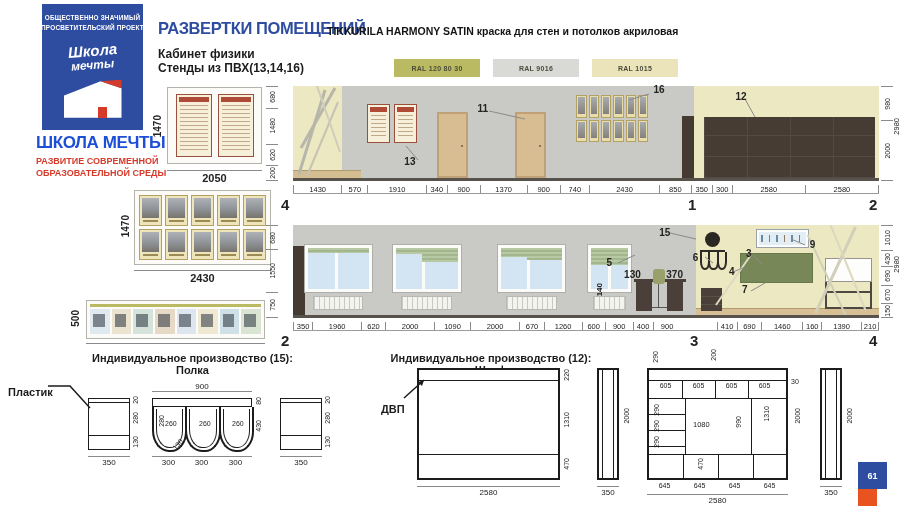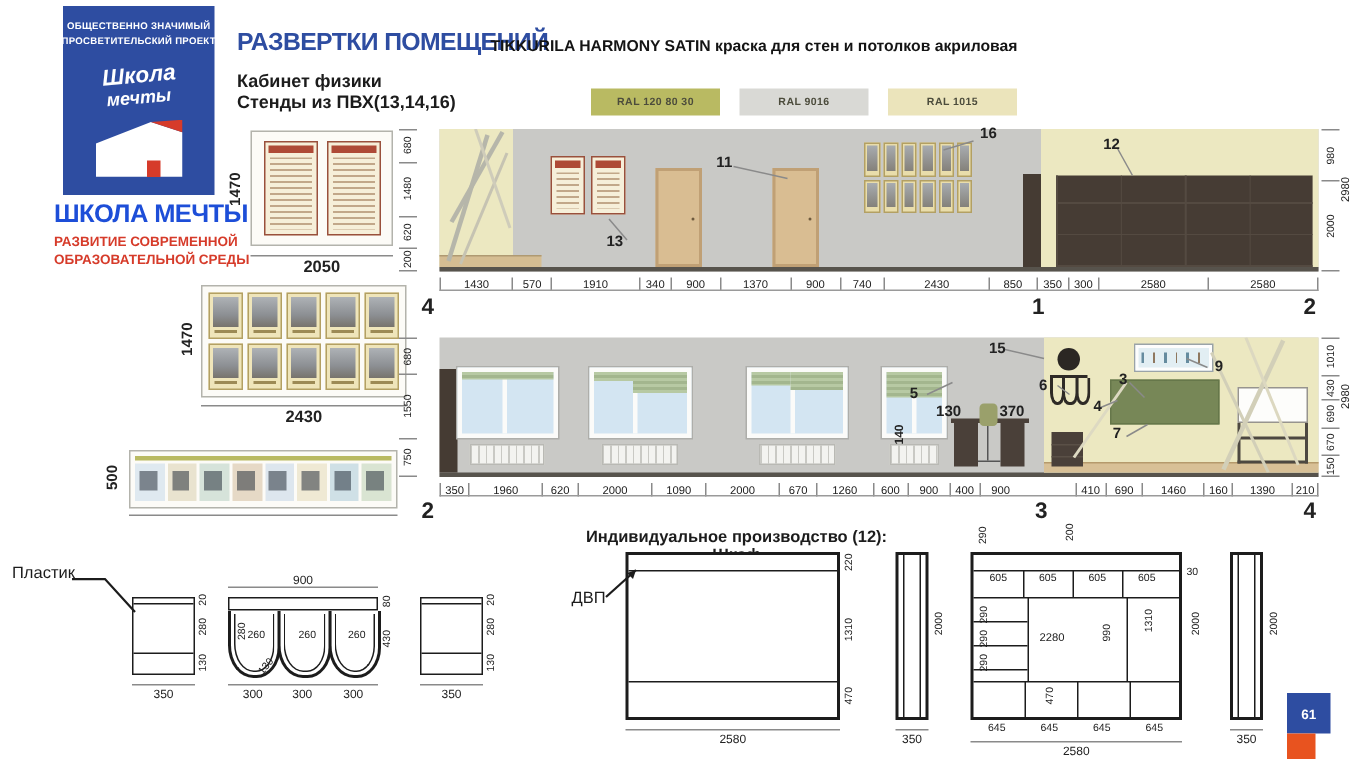--- a/index.html
+++ b/index.html
@@ -108,21 +108,21 @@
   .shelfline{position:absolute;background:#5a5047;}
   .whitebox{position:absolute;background:#fdfdfb;border:1px solid #97948e;box-sizing:border-box;}
   .openframe{position:absolute;border:2px solid #4d4841;border-top:none;box-sizing:border-box;}
   .openframe::after{content:"";position:absolute;left:0;right:0;top:38%;height:2px;background:#4d4841;}
   .chairback{position:absolute;background:#9aa06b;border-radius:3px;}
   .chairstem{position:absolute;background:#555;}
   svg.overlay{position:absolute;left:0;top:0;z-index:5;pointer-events:none;}
 
   
   .draw-title{position:absolute;font-size:11px;font-weight:700;text-align:center;}
-  .mat-lbl{position:absolute;font-size:11px;font-weight:400;}
+  .mat-lbl{position:absolute;font-size:11px;font-weight:700;margin-top:10px;}
   .tview{position:absolute;border:1.5px solid #1c1c1c;box-sizing:border-box;background:#fff;}
   .tline-h{position:absolute;left:0;right:0;height:0;border-top:1.5px solid #1c1c1c;}
   .tline-v{position:absolute;top:0;bottom:0;width:0;border-left:1px solid #1c1c1c;}
   .arch-front{position:absolute;display:flex;}
   .arch-mod{flex:1;position:relative;border:2px solid #1c1c1c;border-top:none;border-radius:0 0 45% 48%;margin-right:-2px;}
   .arch-mod::after{content:"";position:absolute;inset:2px;border:1.5px solid #1c1c1c;border-top:none;border-radius:0 0 45% 48%;}
   .pagemark-blue{position:absolute;background:#2e4da1;color:#fff;font-size:9px;font-weight:700;
        display:flex;align-items:center;justify-content:center;}
   .pagemark-orange{position:absolute;background:#e8531f;}
 </style>
@@ -478,20 +478,21 @@
       </div>
       <div class="dseg" style="flex-grow: 670;">
         <span class="dlab">670</span>
       </div>
       <div class="dseg" style="flex-grow: 150;">
         <span class="dlab">150</span>
       </div>
     </div>
   <div class="vlab" style="left:892px;top:256px;font-size:7.5px;">2980</div>
 
+  <div class="draw-title" style="left:85px;top:352px;width:215px;">Индивидуальное производство (15): Полка</div>
   <div class="mat-lbl" style="left:8px;top:376px;">Пластик</div>
   <svg class="overlay" style="left:0;top:380px;" width="100" height="40" viewBox="0 0 100 40">
     <polyline points="48,6 70,6 90,28" fill="none" stroke="#1c1c1c" stroke-width="1.5"></polyline>
   </svg>
 
   <div class="tview" style="left:88px;top:398px;width:42px;height:52px;">
     <div class="tline-h" style="top:3px;"></div>
       <div class="tline-h" style="top:36px;"></div>
   </div>
   <div class="vlab" style="left:132px;top:396px;">20</div>
@@ -574,21 +575,21 @@
   <div class="vlab" style="left:652px;top:351px;">290</div>
   <div class="vlab" style="left:710px;top:349px;">200</div>
   <div class="dimtxt" style="left:649px;top:382px;width:33px;text-align:center;">605</div>
   <div class="dimtxt" style="left:682px;top:382px;width:33px;text-align:center;">605</div>
   <div class="dimtxt" style="left:715px;top:382px;width:33px;text-align:center;">605</div>
   <div class="dimtxt" style="left:748px;top:382px;width:33px;text-align:center;">605</div>
   <div class="dimtxt" style="left:791px;top:378px;">30</div>
   <div class="vlab" style="left:653px;top:404px;">290</div>
   <div class="vlab" style="left:653px;top:420px;">290</div>
   <div class="vlab" style="left:653px;top:436px;">290</div>
-  <div class="dimtxt" style="left:693px;top:420px;font-size:7.5px;">2280</div>
+  <div class="dimtxt" style="left:693px;top:420px;font-size:7.5px;">1080</div>
   <div class="vlab" style="left:735px;top:416px;">990</div>
   <div class="vlab" style="left:763px;top:406px;">1310</div>
   <div class="vlab" style="left:697px;top:458px;">470</div>
   <div class="dimtxt" style="left:647px;top:482px;width:35px;text-align:center;">645</div>
   <div class="dimtxt" style="left:682px;top:482px;width:35px;text-align:center;">645</div>
   <div class="dimtxt" style="left:717px;top:482px;width:35px;text-align:center;">645</div>
   <div class="dimtxt" style="left:752px;top:482px;width:35px;text-align:center;">645</div>
   <div class="hline" style="left:647px;top:494px;width:141px;"></div>
   <div class="dimtxt" style="left:647px;top:496px;width:141px;text-align:center;font-size:8px;">2580</div>
   <div class="vlab" style="left:794px;top:408px;">2000</div>

